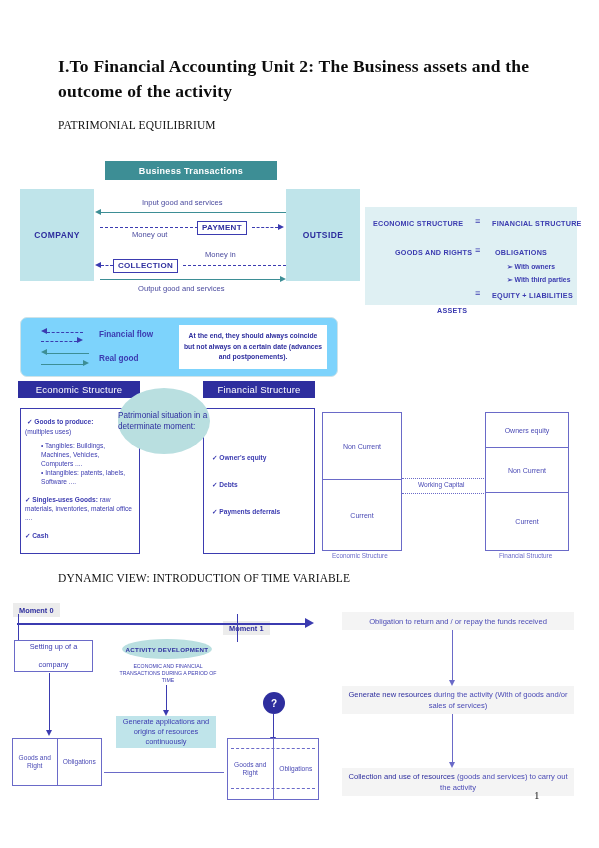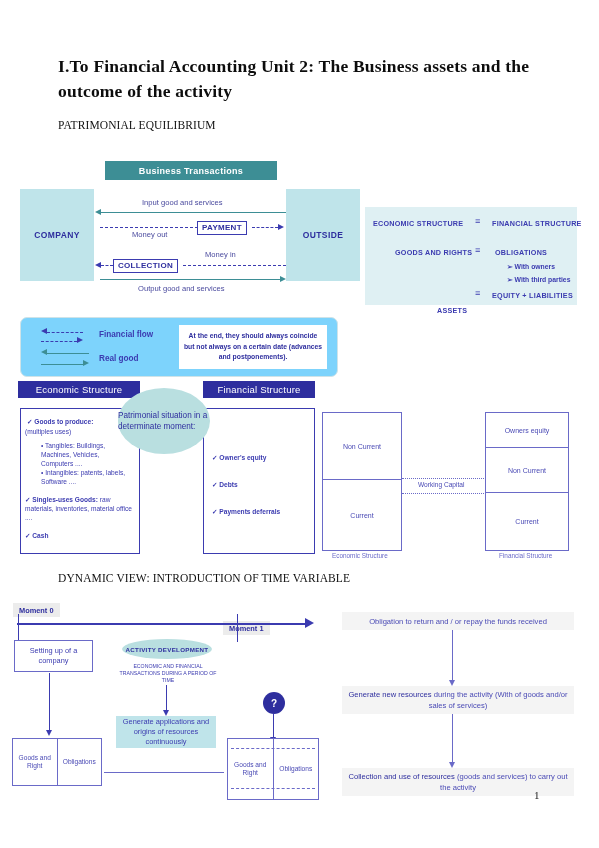--- a/index.html
+++ b/index.html
@@ -122,21 +122,21 @@
   
   #blk5{position:absolute;left:5px;top:600px;width:330px;height:230px;}
   .moment-tag{
     position:absolute;background:#ececec;color:#2e2e9e;
     font-size:7.4px;font-weight:bold;padding:2.5px 6px;white-space:nowrap;
   }
   .timeline{position:absolute;height:0;border-top:2.6px solid #3b3bb0;}
   .tl-vert{position:absolute;width:0;border-left:1.6px solid #3b3bb0;}
   .wbox{
     position:absolute;background:#fff;border:1.2px solid #6a6ac8;box-sizing:border-box;
-    color:#3b3bb0;font-size:7.4px;line-height:10px;
+    color:#3b3bb0;font-size:7.4px;line-height:18px;
     display:flex;align-items:center;justify-content:center;text-align:center;padding:2px;
   }
   .ell2{
     position:absolute;background:#b9dfe0;border-radius:50%;
     display:flex;align-items:center;justify-content:center;
     color:#2e2e9e;font-size:6.2px;font-weight:bold;letter-spacing:.3px;text-align:center;
   }
   .smalltext{position:absolute;font-size:5.2px;color:#3b3bb0;text-align:center;line-height:7px;}
   .qcircle{
     position:absolute;width:22px;height:22px;border-radius:50%;

